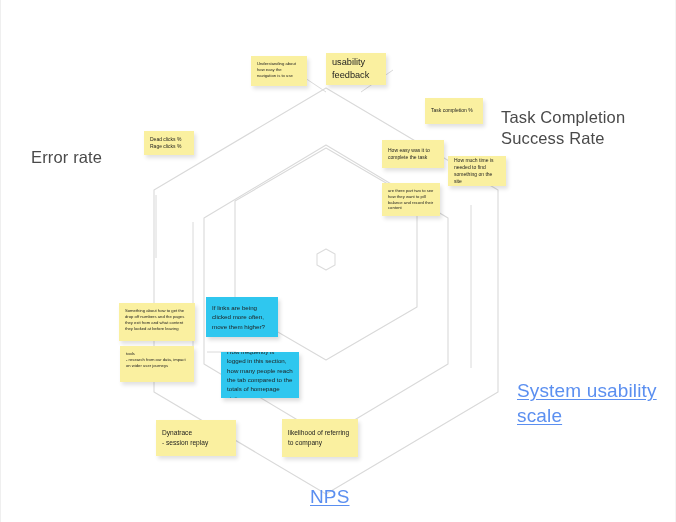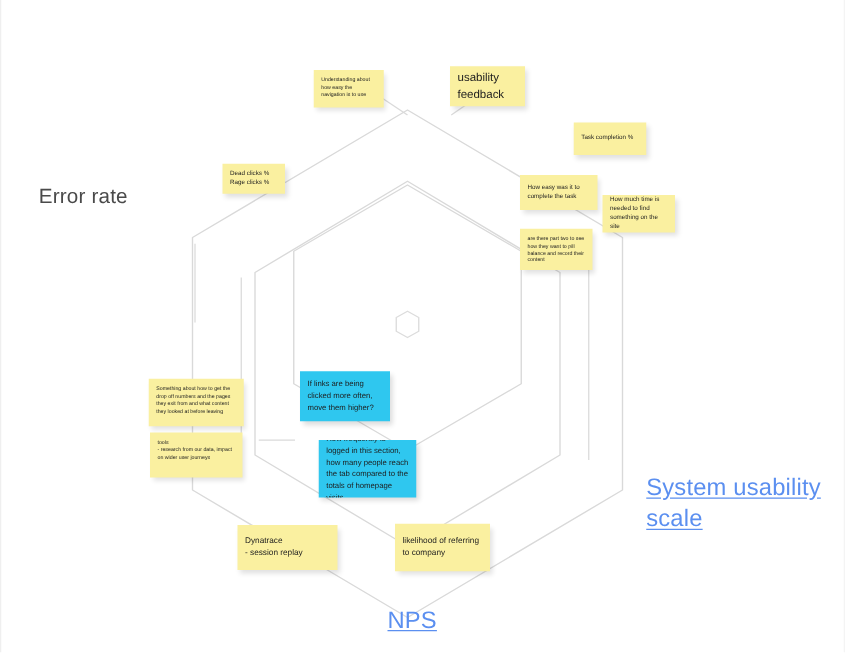--- a/index.html
+++ b/index.html
@@ -62,21 +62,21 @@
   }
   .note.blue {
     background: #2fc7ef;
     box-shadow: 2px 3px 4px rgba(0,0,0,0.14);
   }
   .note.tiny   { font-size: 4.2px; line-height: 1.42; }
   .note.small  { font-size: 5.0px; line-height: 1.45; }
   .note.medium { font-size: 6.6px; line-height: 1.45; }
   .note.big    { font-size: 9.2px; line-height: 1.38; }
   .note.blue.medium { font-size: 6.2px; line-height: 1.5; }
-  .note.vmid { display: flex; flex-direction: column; justify-content: center; margin-left: 34px; }
+  .note.vmid { display: flex; flex-direction: column; justify-content: center; }
 </style>
 </head>
 <body>
 
 <div id="board">
 
   <svg id="hex-svg" viewBox="0 0 676 522" xmlns="http://www.w3.org/2000/svg">
     <g fill="none" stroke="#d9d9d9" stroke-width="1.1" stroke-linejoin="round">
 
       <polygon points="325,88 497,190 497,392 325,494 153,392 153,190"></polygon>
@@ -95,20 +95,22 @@
       <line x1="192" y1="222" x2="192" y2="300"></line>
       <line x1="192" y1="300" x2="192" y2="360"></line>
       <line x1="206" y1="352" x2="235" y2="352"></line>
       <line x1="470" y1="205" x2="470" y2="368"></line>
       <line x1="292" y1="70" x2="325" y2="92"></line>
       <line x1="360" y1="92" x2="392" y2="70"></line>
     </g>
   </svg>
 
 
+  <div class="axis-label" style="left:500px; top:107px;">Task Completion
+Success Rate</div>
 
   <div class="link-label" style="left:516px; top:379px;">System usability
 scale</div>
 
   <div class="link-label" style="left:309px; top:485px;">NPS</div>
 
 
   <div class="axis-label" style="left:30px; top:147px;">Error rate</div>
 
   <div class="note tiny" style="left:250px; top:56px; width:56px; height:30px;">Understanding about how easy the navigation is to use</div>

